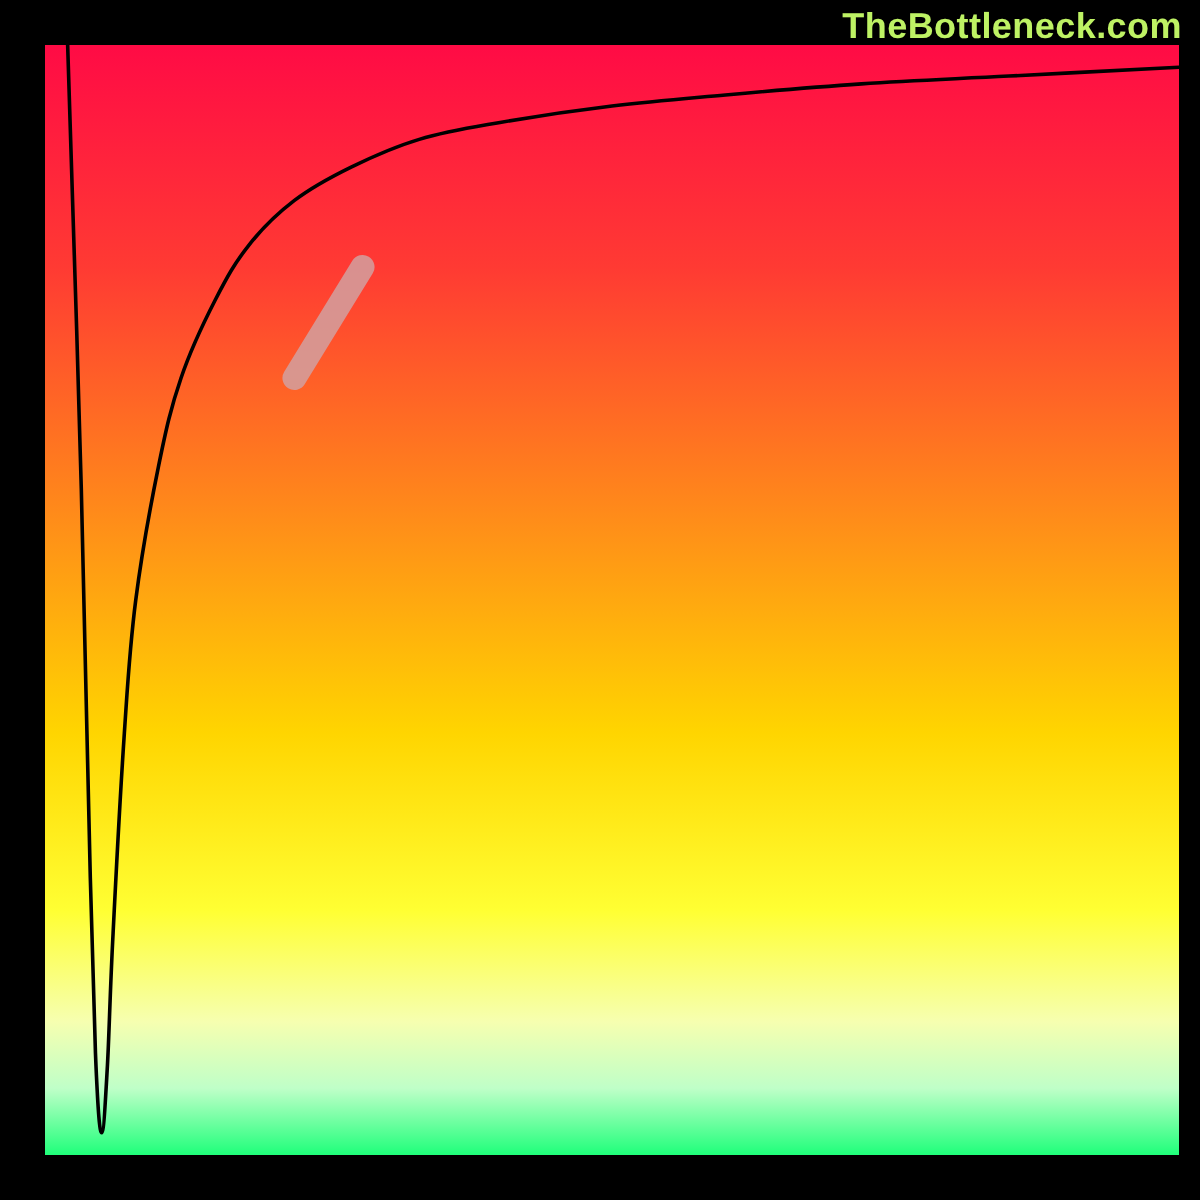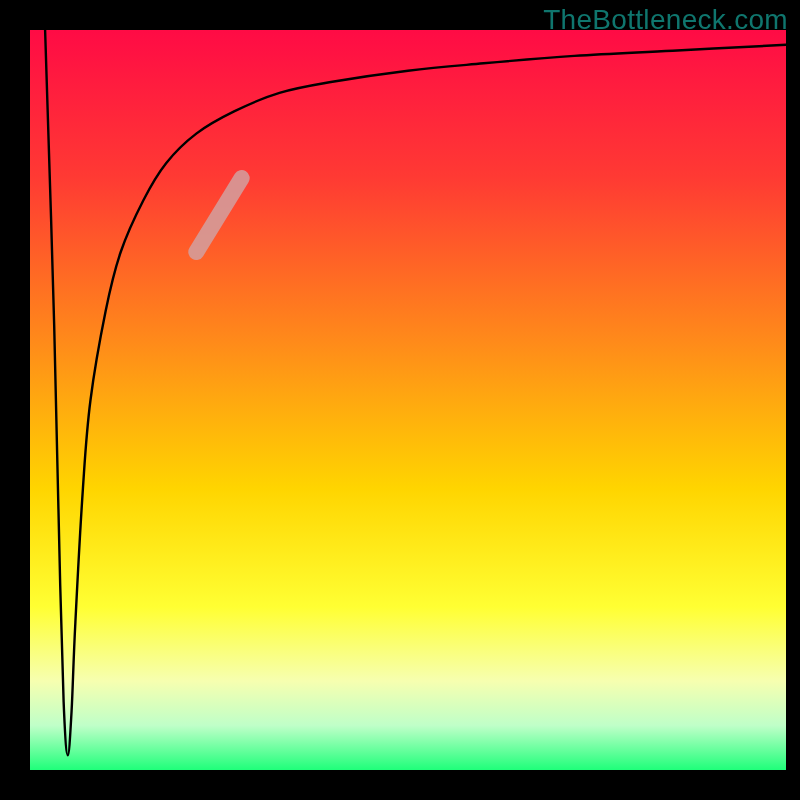--- a/index.html
+++ b/index.html
@@ -13,24 +13,24 @@
   }
   .frame {
     position: relative;
     width: 800px;
     height: 800px;
   }
   .attribution {
     position: absolute;
     top: 4px;
     right: 12px;
-    color: #0f766e;
-    font-size: 28px;
+    color: #bef264;
+    font-size: 24px;
     letter-spacing: 0.3px;
-    font-weight: 400;
+    font-weight: 700;
     user-select: none;
   }
   
   .plot {
     position: absolute;
     left: 30px;
     top: 30px;
     width: 756px;
     height: 740px;
     overflow: hidden;

